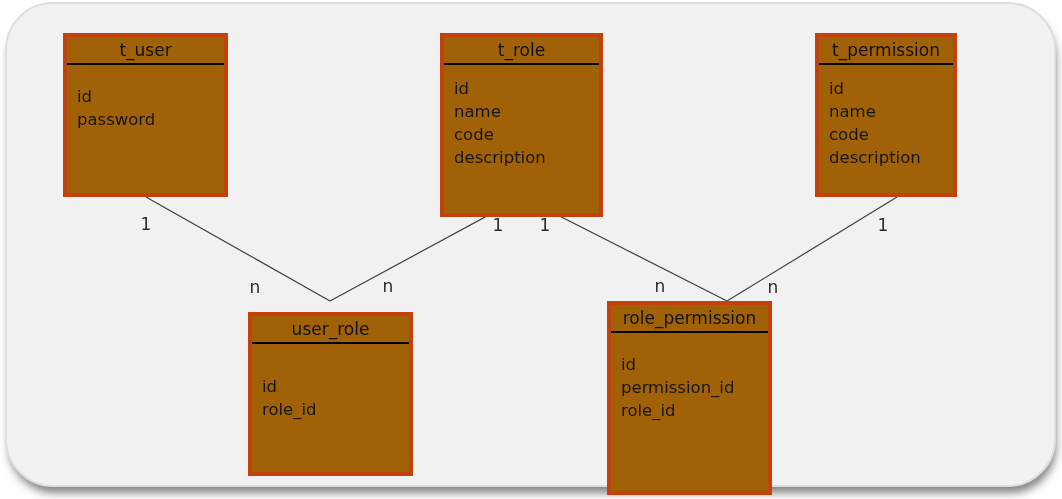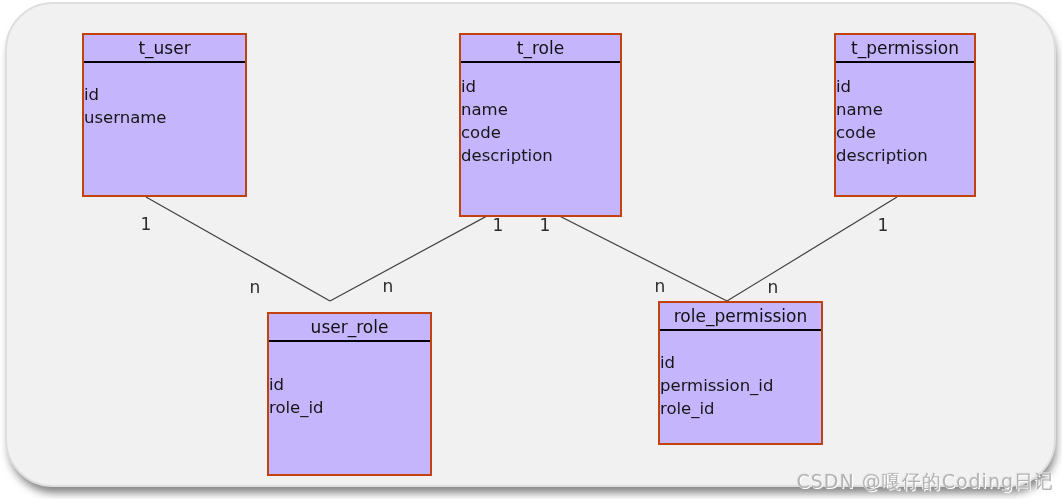--- a/index.html
+++ b/index.html
@@ -6,32 +6,32 @@
   html,body { width:1062px; height:499px; background:#ffffff; overflow:hidden;
     font-family:"DejaVu Sans","Liberation Sans",sans-serif; }
   .page { position:relative; width:1062px; height:499px; background:#ffffff; }
   .card {
     position:absolute; left:5px; top:2px; width:1051px; height:485px;
     background:#f1f1f1; border:2px solid #dedede; border-radius:48px;
     box-shadow:2px 8px 9px -2px rgba(90,90,90,0.75);
   }
   .connectors { position:absolute; left:0; top:0; width:1062px; height:499px; pointer-events:none; }
   .entity {
-    position:absolute; background:#c4b5fd; border:2px solid #c2410c; color:#161616;margin-left:19px;
+    position:absolute; background:#a16207; border:4px solid #c2410c; color:#161616;
   }
   .entity-header {
     height:28px; border-bottom:2px solid #000000; text-align:center;
     font-size:17px; line-height:27px; color:#111111; white-space:nowrap;
   }
-  .entity-fields { font-size:16.5px; line-height:23px; padding-left:0; color:#161616; }
+  .entity-fields { font-size:16.5px; line-height:23px; padding-left:10px; color:#161616; }
   .box-t-user        { left:63px;  top:33px;  width:165px; height:164px; }
   .box-t-role        { left:440px; top:33px;  width:163px; height:184px; }
   .box-t-permission  { left:815px; top:33px;  width:142px; height:164px; }
   .box-user-role     { left:248px; top:312px; width:165px; height:164px; }
-  .box-role-perm     { left:639px; top:301px; width:165px; height:144px; }
+  .box-role-perm     { left:607px; top:301px; width:165px; height:194px; }
   .pad-t-user .entity-fields       { padding-top:20px; }
   .pad-t-role .entity-fields       { padding-top:12px; }
   .pad-t-permission .entity-fields { padding-top:12px; }
   .pad-user-role .entity-fields    { padding-top:31px; }
   .pad-role-perm .entity-fields    { padding-top:20px; }
   .card-label {
     position:absolute; transform:translate(-50%,-50%);
     font-size:17px; color:#2b2b2b; line-height:1;
   }
   .watermark {
@@ -50,21 +50,21 @@
     <line x1="146" y1="197" x2="330" y2="301" stroke="#3f3f3f" stroke-width="1.2"></line>
     <line x1="522" y1="197" x2="330" y2="301" stroke="#3f3f3f" stroke-width="1.2"></line>
     <line x1="522" y1="197" x2="727" y2="301" stroke="#3f3f3f" stroke-width="1.2"></line>
     <line x1="897" y1="197" x2="727" y2="301" stroke="#3f3f3f" stroke-width="1.2"></line>
   </svg>
 
   <div class="entity box-t-user pad-t-user">
     <div class="entity-header">t_user</div>
     <div class="entity-fields">
         <div>id</div>
-        <div>username</div>
+        <div>password</div>
       </div>
   </div>
 
   <div class="entity box-t-role pad-t-role">
     <div class="entity-header">t_role</div>
     <div class="entity-fields">
         <div>id</div>
         <div>name</div>
         <div>code</div>
         <div>description</div>
@@ -100,14 +100,13 @@
 
   <span class="card-label" style="left:146px; top:224px;">1</span>
   <span class="card-label" style="left:255px; top:287px;">n</span>
   <span class="card-label" style="left:498px; top:225px;">1</span>
   <span class="card-label" style="left:388px; top:286px;">n</span>
   <span class="card-label" style="left:545px; top:225px;">1</span>
   <span class="card-label" style="left:660px; top:286px;">n</span>
   <span class="card-label" style="left:883px; top:225px;">1</span>
   <span class="card-label" style="left:773px; top:287px;">n</span>
 
-  <div class="watermark">CSDN @嘎仔的Coding日记</div>
 </div>
 
 </body></html>

